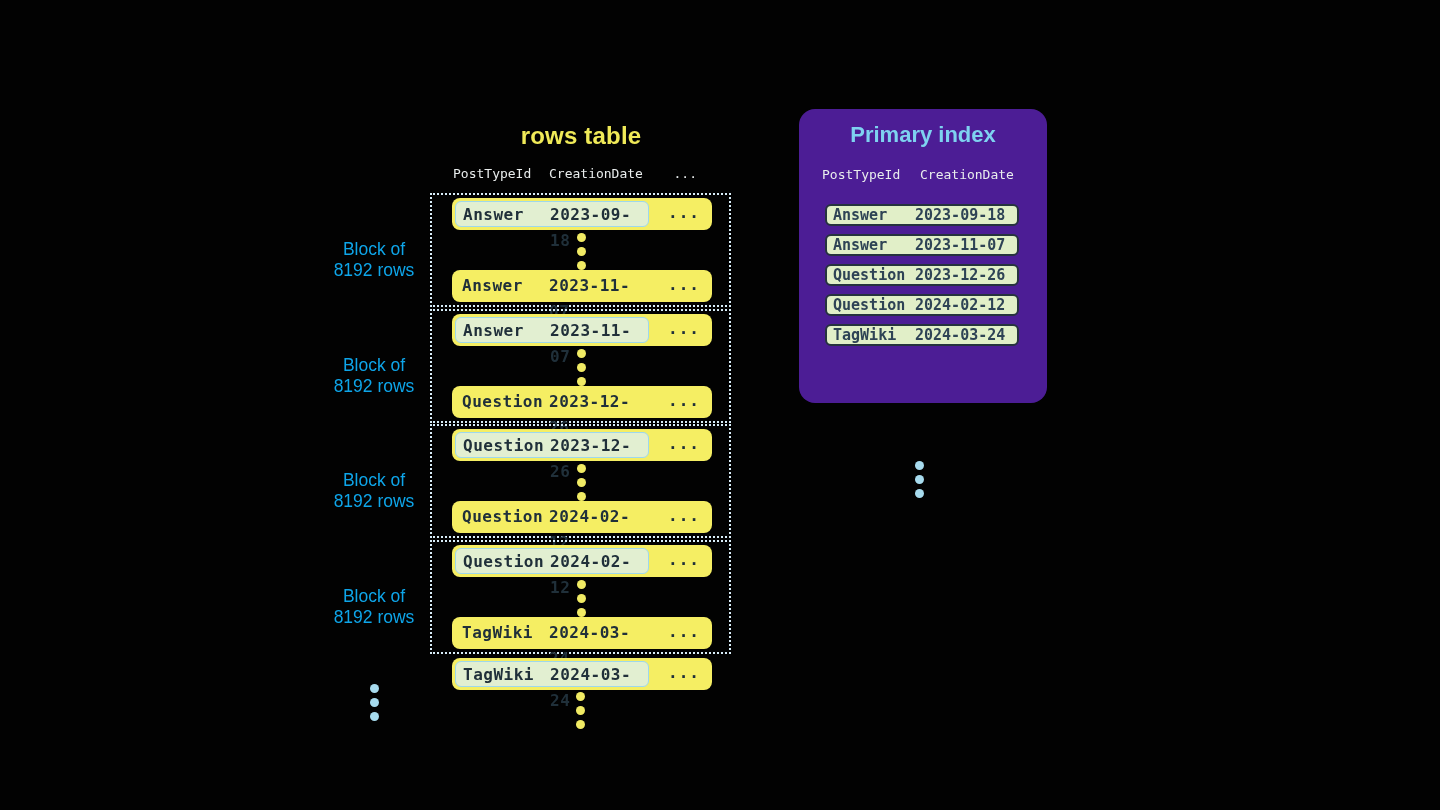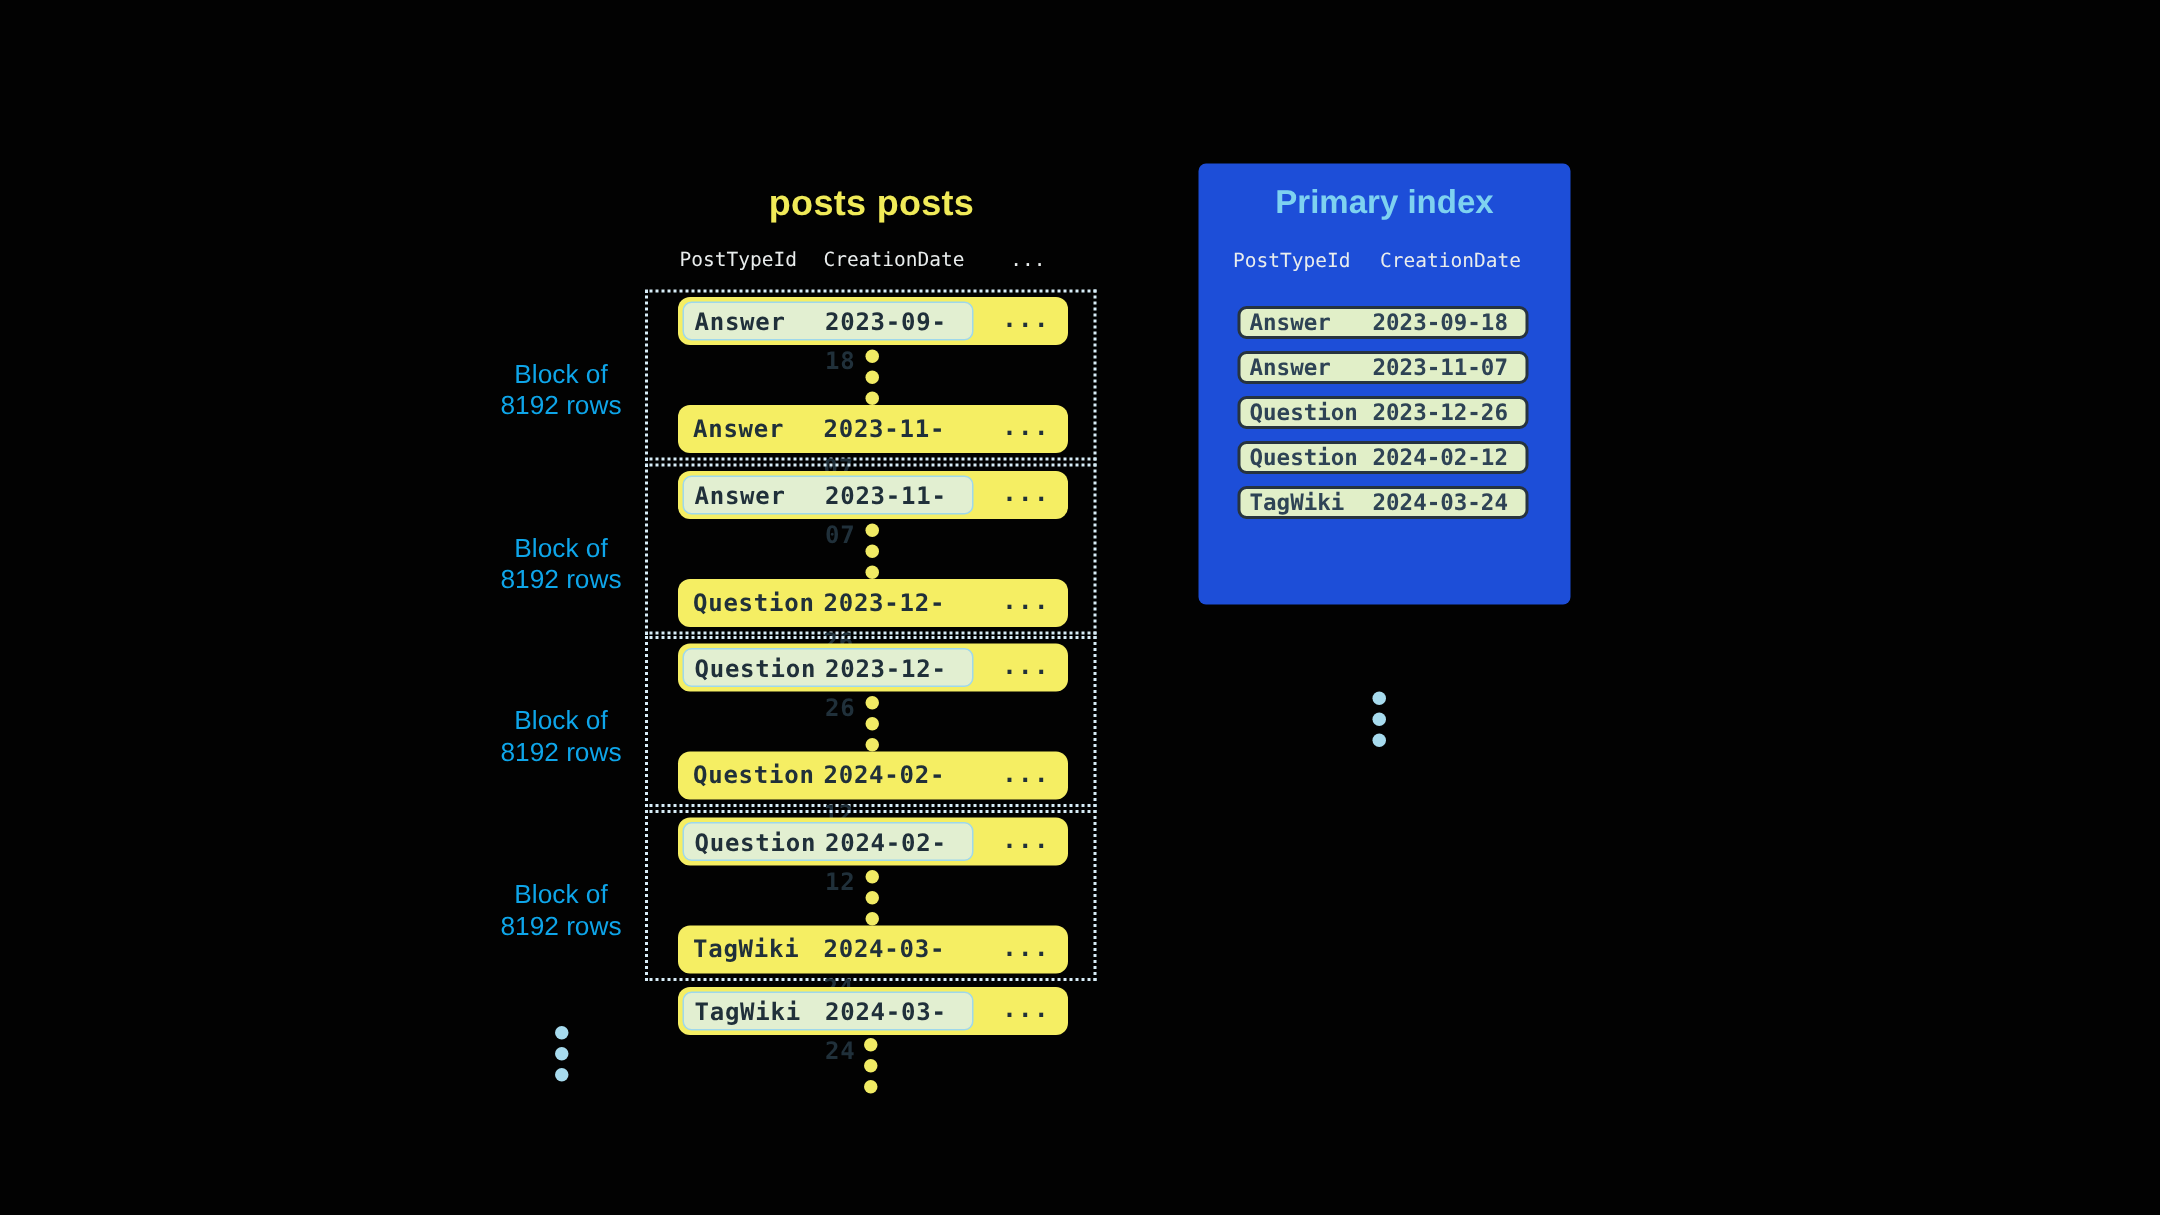--- a/index.html
+++ b/index.html
@@ -37,42 +37,42 @@
   .yellow-dots i{background:#f1eb64;}
   .blue-dots i{background:#a7dbee;}
   .block .yellow-dots{left:145px;top:38px;}
 
   .trailing-row{left:452px;top:658px;}
   .tbl-bottom-dots{left:576px;top:692px;}
   .label-bottom-dots{left:370px;top:684px;}
 
   
   .panel{position:absolute;left:799px;top:109px;width:248px;height:294px;
-         background:#1d4ed8;border-radius:5px;}
+         background:#4c1d95;border-radius:16px;}
   .panel-title{position:absolute;left:0;top:13px;width:248px;text-align:center;
                font-size:22px;font-weight:600;color:#7ed2f0;}
   .panel-header{position:absolute;left:0;top:58px;width:248px;height:18px;
                 font-family:"DejaVu Sans Mono", monospace;font-size:13px;color:#e9eded;}
   .panel-header .col-a{position:absolute;left:23px;top:0;}
   .panel-header .col-b{position:absolute;left:121px;top:0;}
   .index-rows{position:absolute;left:0;top:0;width:248px;height:294px;}
   .index-row{position:absolute;left:26px;width:194px;height:22px;background:#e1efc8;
              border:2px solid #26333f;border-radius:6px;box-sizing:border-box;
              font-family:"DejaVu Sans Mono", monospace;font-weight:bold;font-size:15px;
              color:#2e4355;line-height:18px;}
   .index-row .type{position:absolute;left:6px;}
   .index-row .date{position:absolute;left:88px;}
   .panel-dots{left:116px;top:352px;}
 </style>
 </head>
 <body>
 
 <div class="canvas">
 
-  <div class="posts-title">posts posts</div>
+  <div class="posts-title">rows table</div>
 
   <div class="table-header">
     <span class="col-a">PostTypeId</span>
     <span class="col-b">CreationDate</span>
     <span class="col-ell">...</span>
   </div>
 
   <div>
       <div class="block" style="top: 193px;">
     <div class="block-label">

